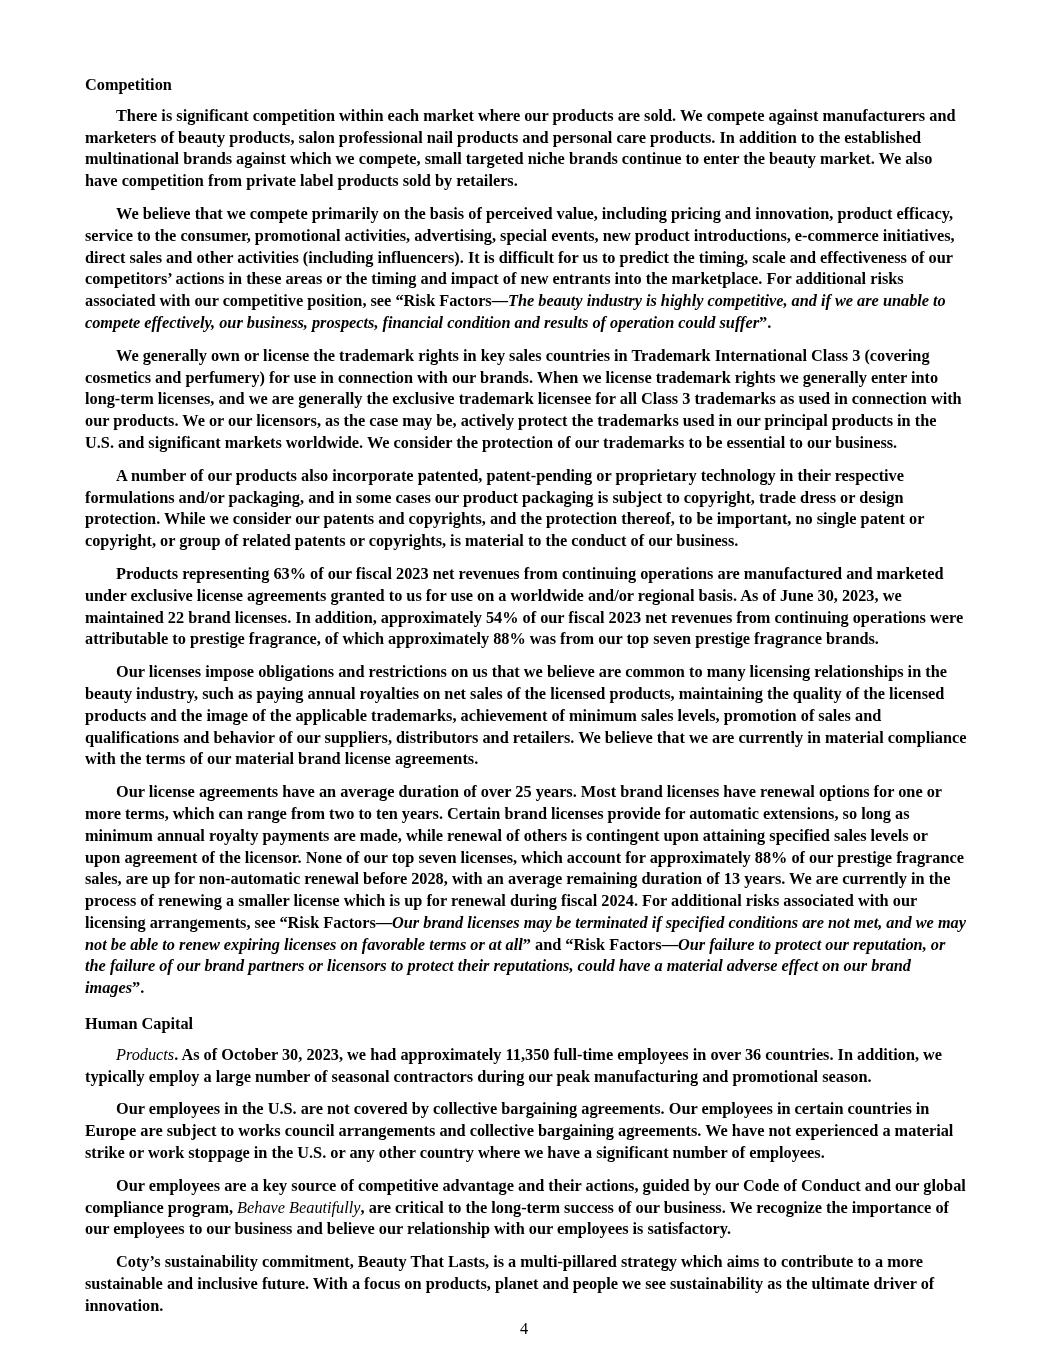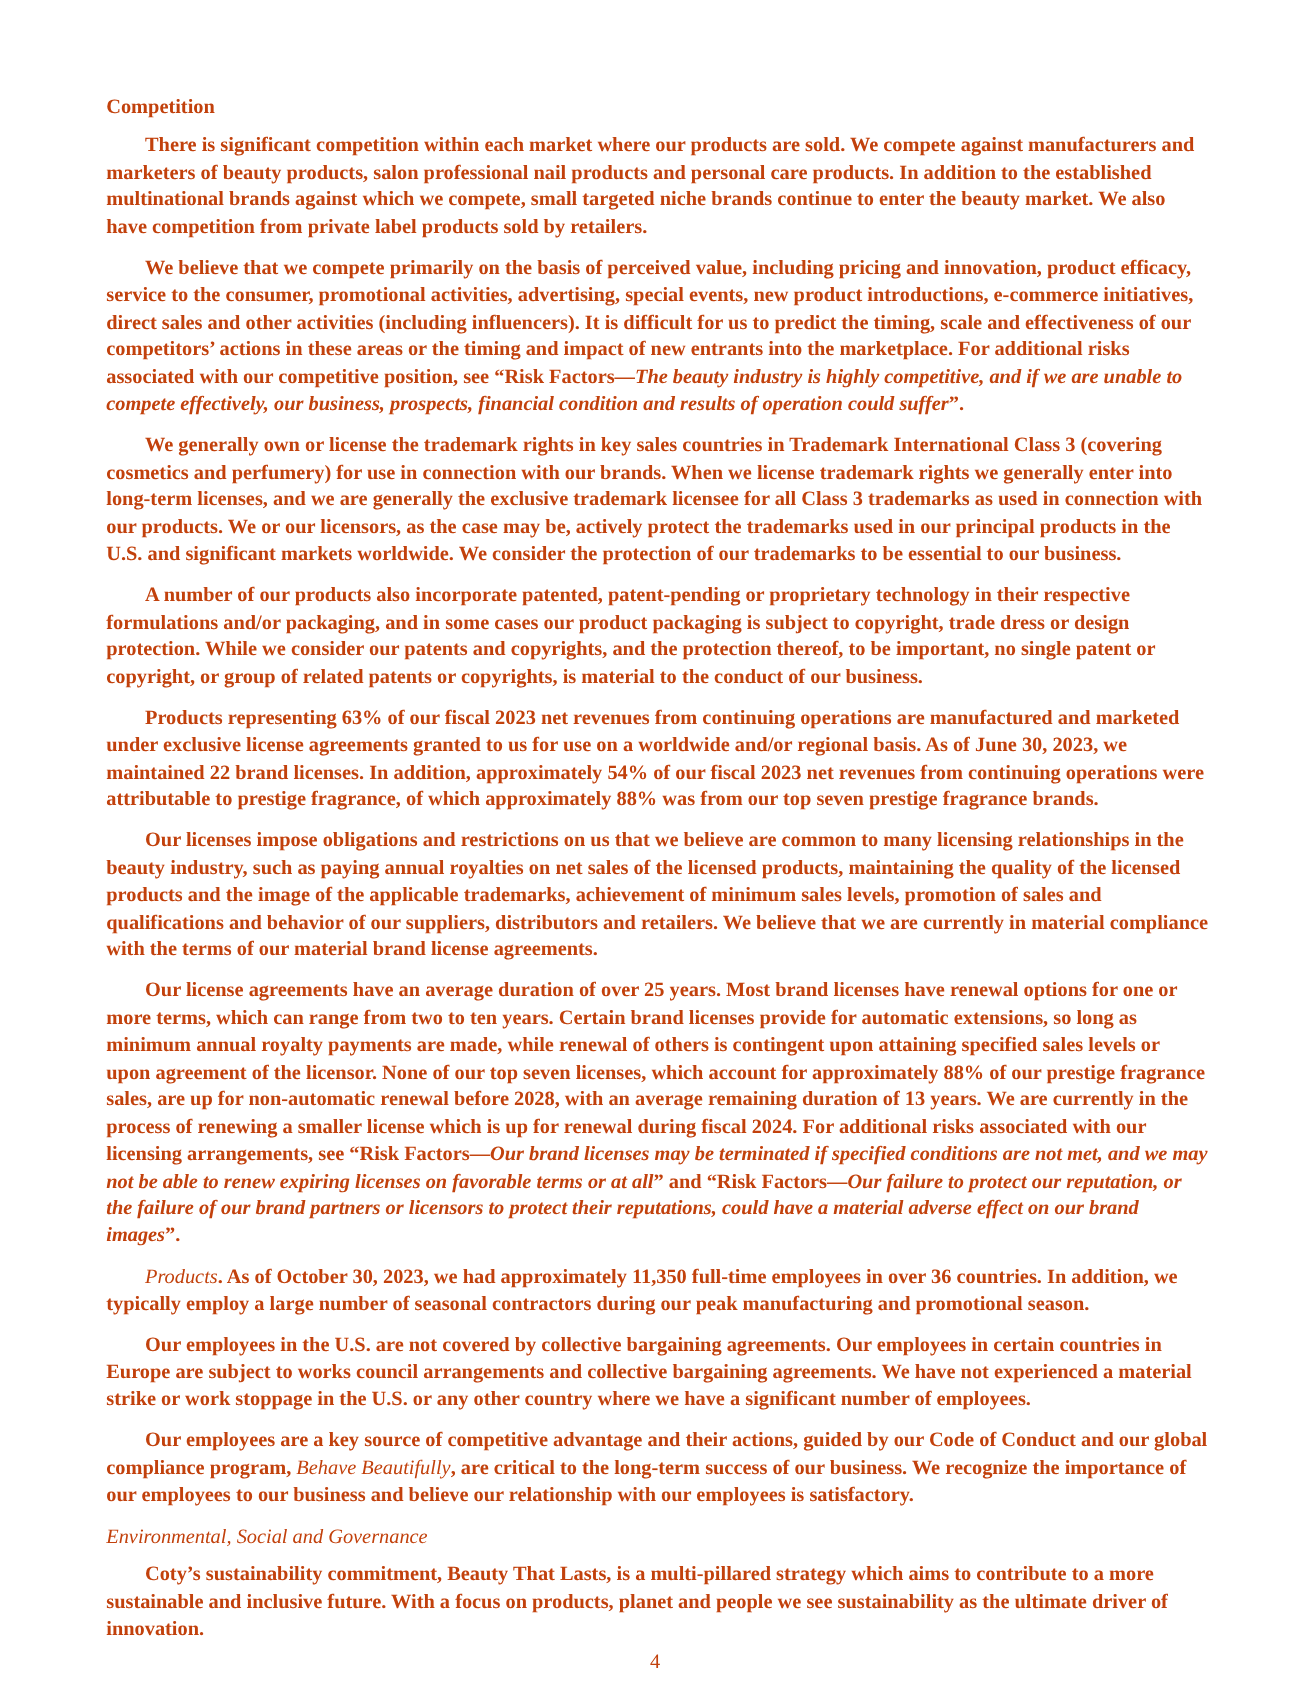--- a/index.html
+++ b/index.html
@@ -6,21 +6,21 @@
     margin: 0;
     padding: 0;
     background: #ffffff;
   }
   .page {
     position: relative;
     width: 1048px;
     height: 1365px;
     background: #ffffff;
     font-family: "Liberation Serif", "DejaVu Serif", serif;
-    color: #c2410c;
+    color: #000000;
     overflow: hidden;
   }
   .content {
     position: absolute;
     top: 74px;
     left: 85px;
     width: 882px;
     font-size: 16.3px;
     line-height: 21.8px;
     text-align: left;
@@ -58,20 +58,20 @@
 <div class="page">
   <div class="content">
       <div class="block heading"><span class="run-b">Competition</span></div>
       <div class="block paragraph"><span class="run-n">There is significant competition within each market where our products are sold. We compete against manufacturers and marketers of beauty products, salon professional nail products and personal care products. In addition to the established multinational brands against which we compete, small targeted niche brands continue to enter the beauty market. We also have competition from private label products sold by retailers.</span></div>
       <div class="block paragraph"><span class="run-n">We believe that we compete primarily on the basis of perceived value, including pricing and innovation, product efficacy, service to the consumer, promotional activities, advertising, special events, new product introductions, e-commerce initiatives, direct sales and other activities (including influencers). It is difficult for us to predict the timing, scale and effectiveness of our competitors’ actions in these areas or the timing and impact of new entrants into the marketplace. For additional risks associated with our competitive position, see “Risk Factors—</span><span class="run-bi">The beauty industry is highly competitive, and if we are unable to compete effectively, our business, prospects, financial condition and results of operation could suffer</span><span class="run-n">”.</span></div>
       <div class="block paragraph"><span class="run-n">We generally own or license the trademark rights in key sales countries in Trademark International Class 3 (covering cosmetics and perfumery) for use in connection with our brands. When we license trademark rights we generally enter into long-term licenses, and we are generally the exclusive trademark licensee for all Class 3 trademarks as used in connection with our products. We or our licensors, as the case may be, actively protect the trademarks used in our principal products in the U.S. and significant markets worldwide. We consider the protection of our trademarks to be essential to our business.</span></div>
       <div class="block paragraph"><span class="run-n">A number of our products also incorporate patented, patent-pending or proprietary technology in their respective formulations and/or packaging, and in some cases our product packaging is subject to copyright, trade dress or design protection. While we consider our patents and copyrights, and the protection thereof, to be important, no single patent or copyright, or group of related patents or copyrights, is material to the conduct of our business.</span></div>
       <div class="block paragraph"><span class="run-n">Products representing 63% of our fiscal 2023 net revenues from continuing operations are manufactured and marketed under exclusive license agreements granted to us for use on a worldwide and/or regional basis. As of June 30, 2023, we maintained 22 brand licenses. In addition, approximately 54% of our fiscal 2023 net revenues from continuing operations were attributable to prestige fragrance, of which approximately 88% was from our top seven prestige fragrance brands.</span></div>
       <div class="block paragraph"><span class="run-n">Our licenses impose obligations and restrictions on us that we believe are common to many licensing relationships in the beauty industry, such as paying annual royalties on net sales of the licensed products, maintaining the quality of the licensed products and the image of the applicable trademarks, achievement of minimum sales levels, promotion of sales and qualifications and behavior of our suppliers, distributors and retailers. We believe that we are currently in material compliance with the terms of our material brand license agreements.</span></div>
       <div class="block paragraph"><span class="run-n">Our license agreements have an average duration of over 25 years. Most brand licenses have renewal options for one or more terms, which can range from two to ten years. Certain brand licenses provide for automatic extensions, so long as minimum annual royalty payments are made, while renewal of others is contingent upon attaining specified sales levels or upon agreement of the licensor. None of our top seven  licenses, which account for approximately 88% of our prestige fragrance sales, are up for non-automatic renewal before 2028, with an average remaining duration of 13 years. We are currently in the process of renewing a smaller license which is up for renewal during fiscal 2024. For additional risks associated with our licensing arrangements, see “Risk Factors—</span><span class="run-bi">Our brand licenses may be terminated if specified conditions are not met, and we may not be able to renew expiring licenses on favorable terms or at all</span><span class="run-n">” and “Risk Factors—</span><span class="run-bi">Our failure to protect our reputation, or the failure of our brand partners or licensors to protect their reputations, could have a material adverse effect on our brand images</span><span class="run-n">”.</span></div>
+      <div class="block heading"><span class="run-b">Human Capital</span></div>
       <div class="block paragraph"><span class="run-i">Products</span><span class="run-n">. As of October 30, 2023, we had approximately 11,350 full-time employees in over 36 countries. In addition, we typically employ a large number of seasonal contractors during our peak manufacturing and promotional season.</span></div>
       <div class="block paragraph"><span class="run-n">Our employees in the U.S. are not covered by collective bargaining agreements. Our employees in certain countries in Europe are subject to works council arrangements and collective bargaining agreements. We have not experienced a material strike or work stoppage in the U.S. or any other country where we have a significant number of employees.</span></div>
       <div class="block paragraph"><span class="run-n">Our employees are a key source of competitive advantage and their actions, guided by our Code of Conduct and our global compliance program, </span><span class="run-i">Behave Beautifully</span><span class="run-n">, are critical to the long-term success of our business. We recognize the importance of our employees to our business and believe our relationship with our employees is satisfactory.</span></div>
-      <div class="block subheading"><span class="run-i">Environmental, Social and Governance</span></div>
       <div class="block paragraph"><span class="run-n">Coty’s sustainability commitment, Beauty That Lasts, is a multi-pillared strategy which aims to contribute to a more sustainable and inclusive future. With a focus on products, planet and people we see sustainability as the ultimate driver of innovation.</span></div>
     </div>
   <div class="page-number">4</div>
 </div>
 
 </body></html>

